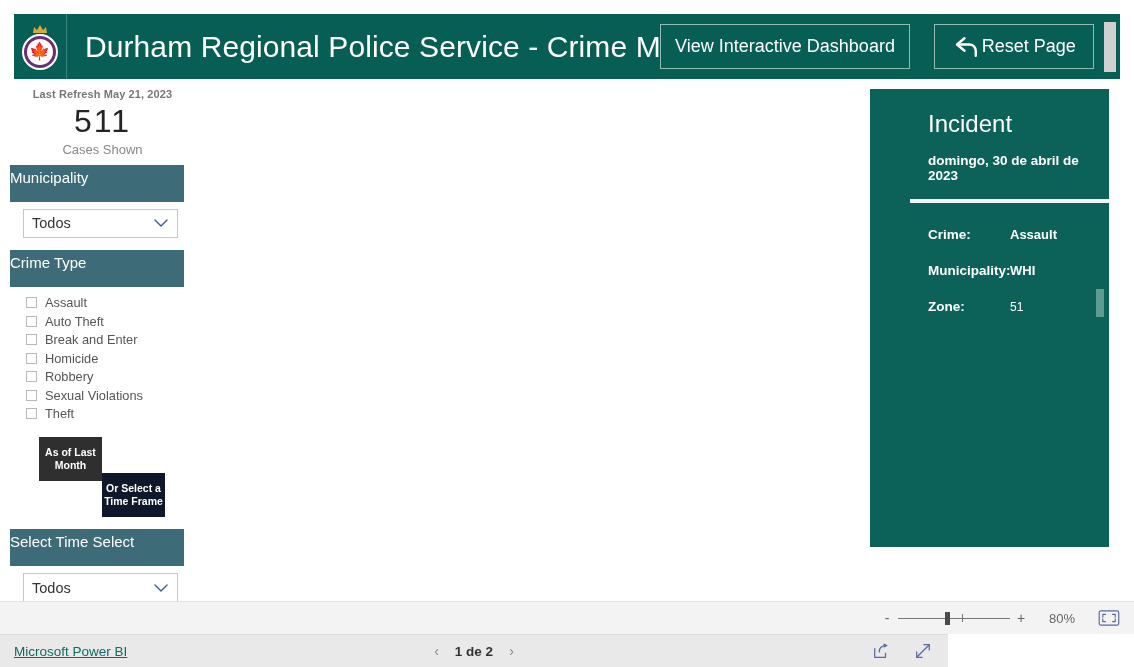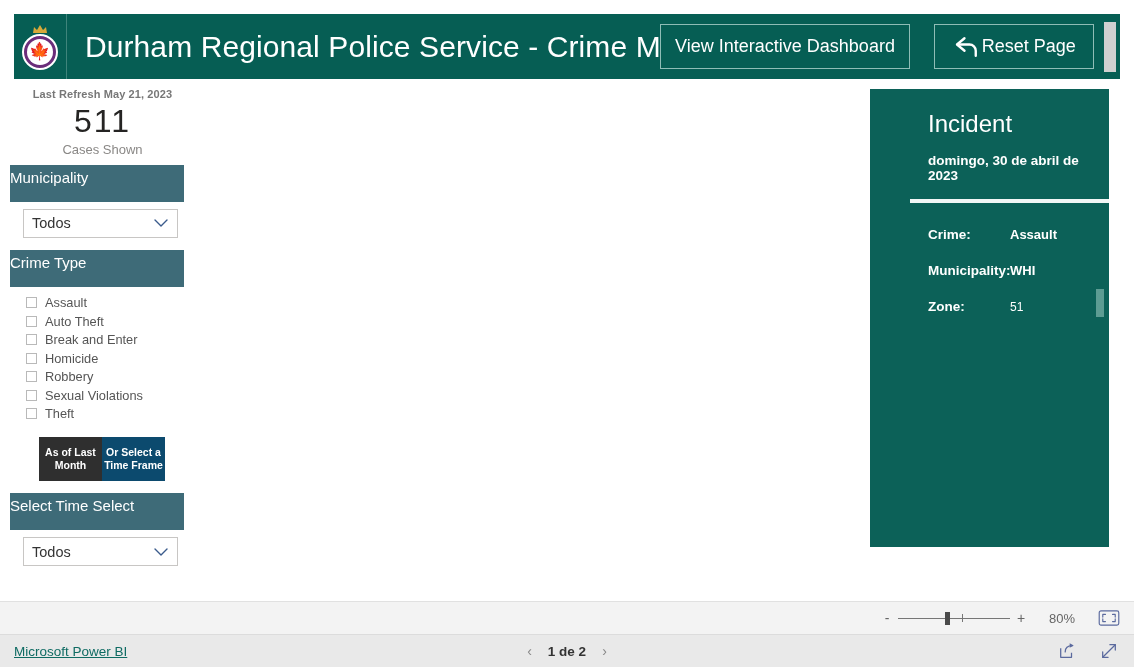--- a/index.html
+++ b/index.html
@@ -110,21 +110,21 @@
   }
   .check-row .lbl { font-size:12.8px; color:#555555; }
 
   .toggle-wrap { display:flex; margin:14px 0 0 29px; }
   .tog {
     width:63px; height:44px; display:flex; align-items:center; justify-content:center;
     text-align:center; font-size:10.5px; font-weight:bold; color:#ffffff;
     line-height:1.25; cursor:pointer; padding:0 2px;
   }
   .tog.active { background:#2f2f2f; }
-  .tog.idle { background:#0c4a6e; }
+  .tog.idle { background:#0f172a;margin-top:36px; }
 
   #head-timeframe { margin-top:12px; }
 
   
   .incident {
     position:absolute; left:870px; top:89px; width:239px; height:458px;
     background:#0c6158;
     padding-left:40px;
   }
   .inc-head { padding:22px 0 0 18px; height:110px; }
@@ -157,21 +157,21 @@
   .zoom-thumb {
     position:absolute; left:47px; top:1px; width:5px; height:13px; background:#4a4a4a;
   }
   .zoom-tick {
     position:absolute; left:64px; top:3px; width:1px; height:8px; background:#767676;
   }
   .zoom-pct { font-size:13px; color:#666; width:48px; text-align:center; margin-left:10px; }
   .fit-ico { width:22px; height:16px; margin-left:12px; cursor:pointer; }
 
   .footer {
-    position:absolute; left:0; top:634px; width:1134px; height:33px;
+    position:absolute; left:0; top:634px; width:948px; height:33px;
     background:#e9e9e9; border-top:1px solid #dcdcdc;
     display:flex; align-items:center;
   }
   .pbi-link {
     margin-left:14px; font-size:13.5px; color:#0f6b63;
     text-decoration:underline; cursor:pointer;
   }
   .pager {
     position:absolute; left:50%; transform:translateX(-50%);
     display:flex; align-items:center; gap:16px;

